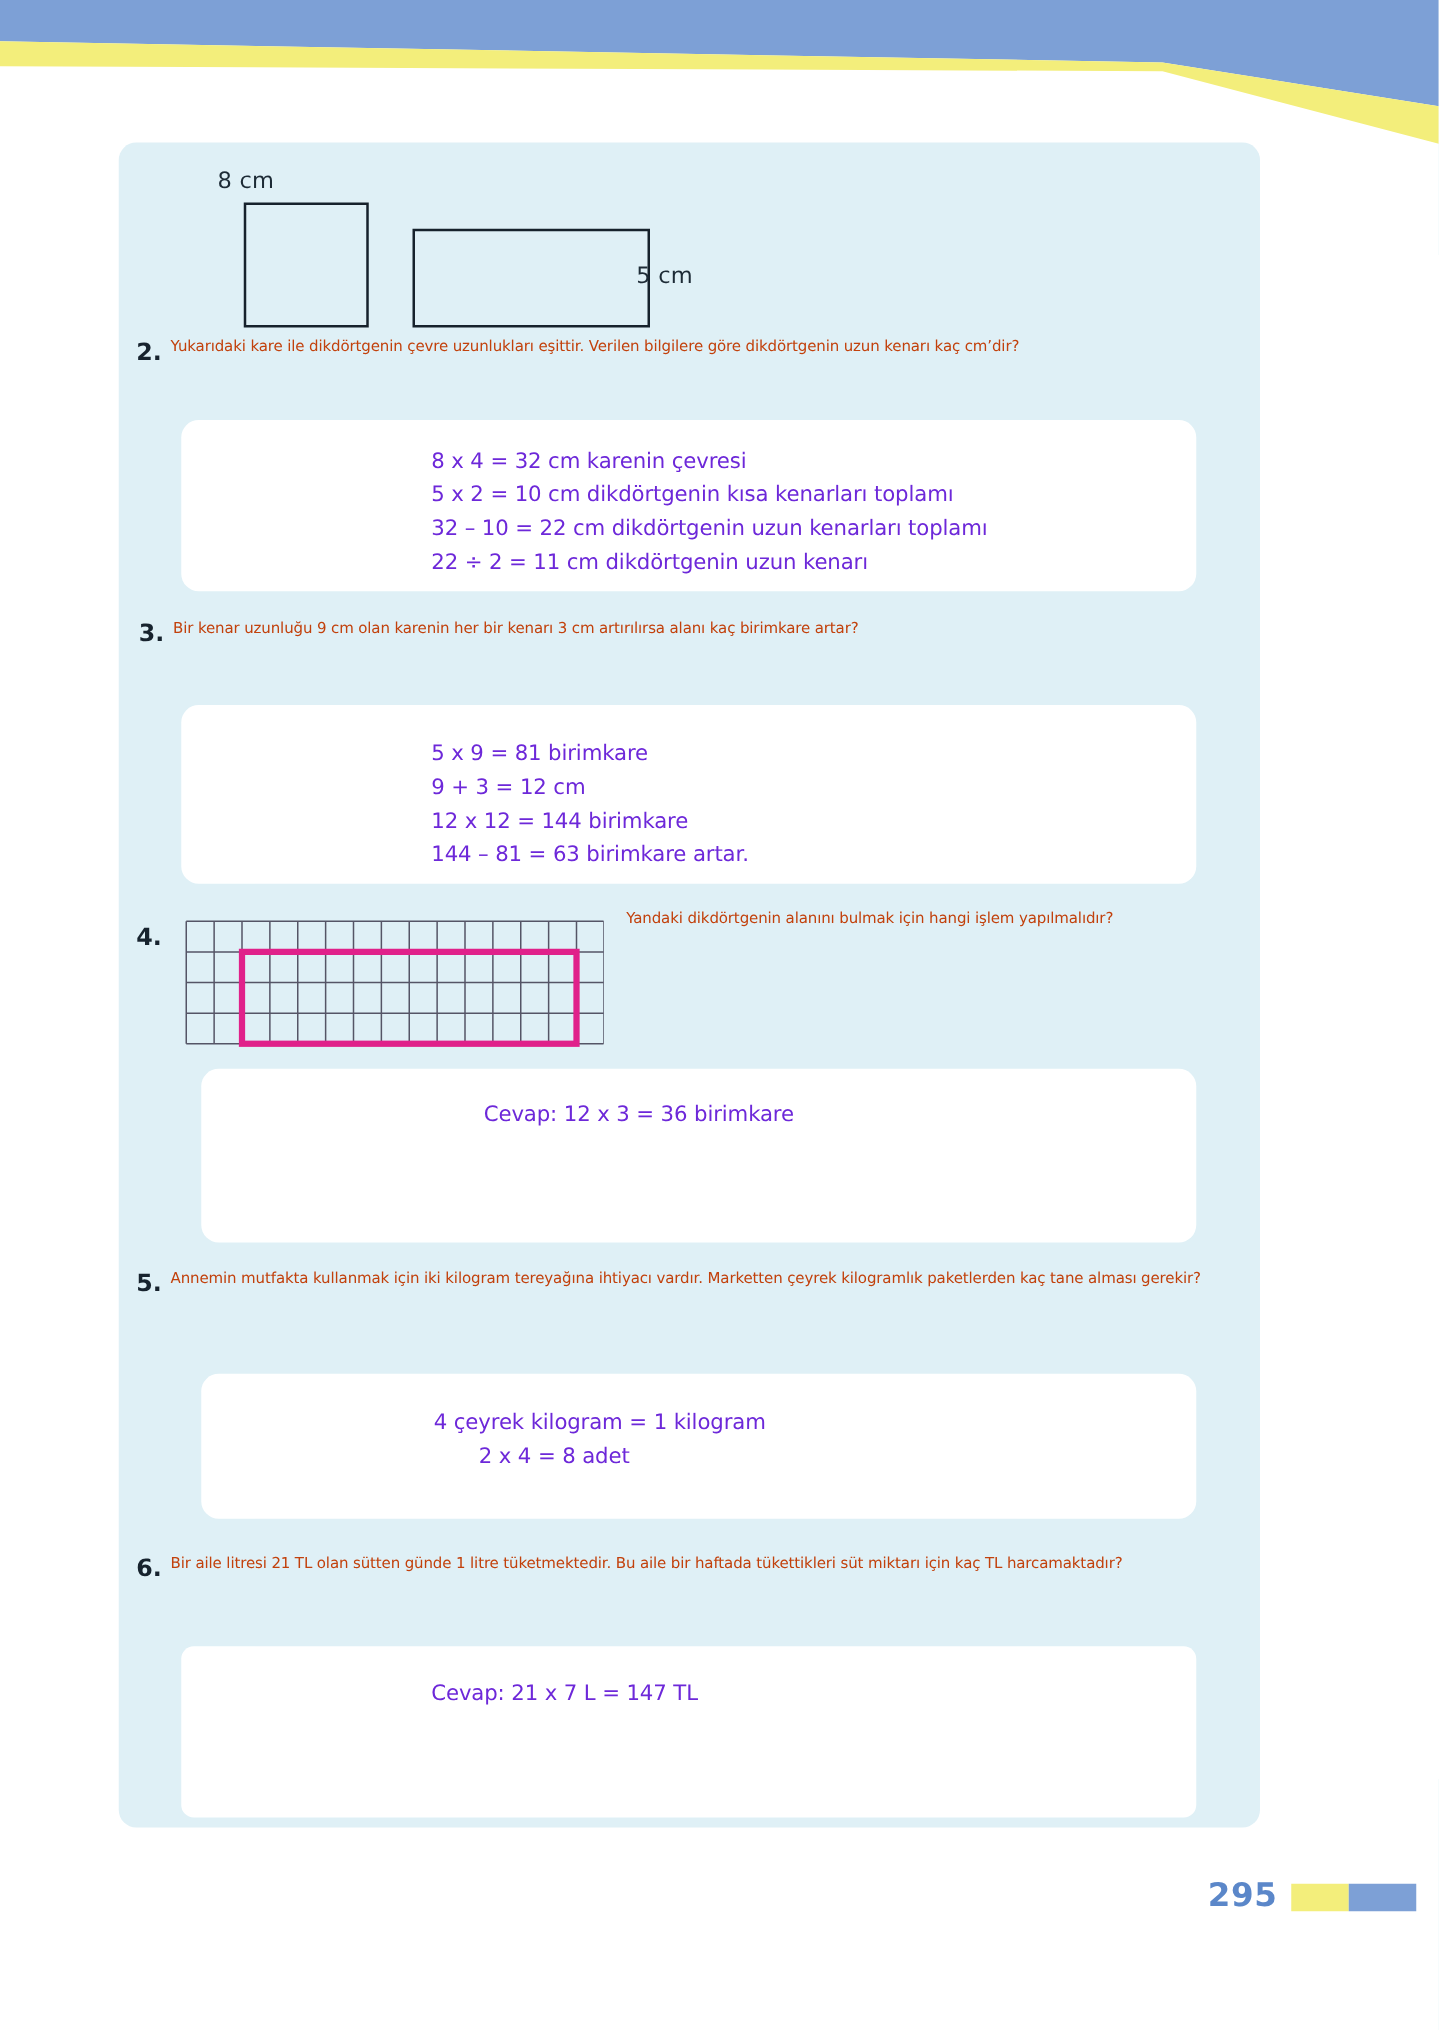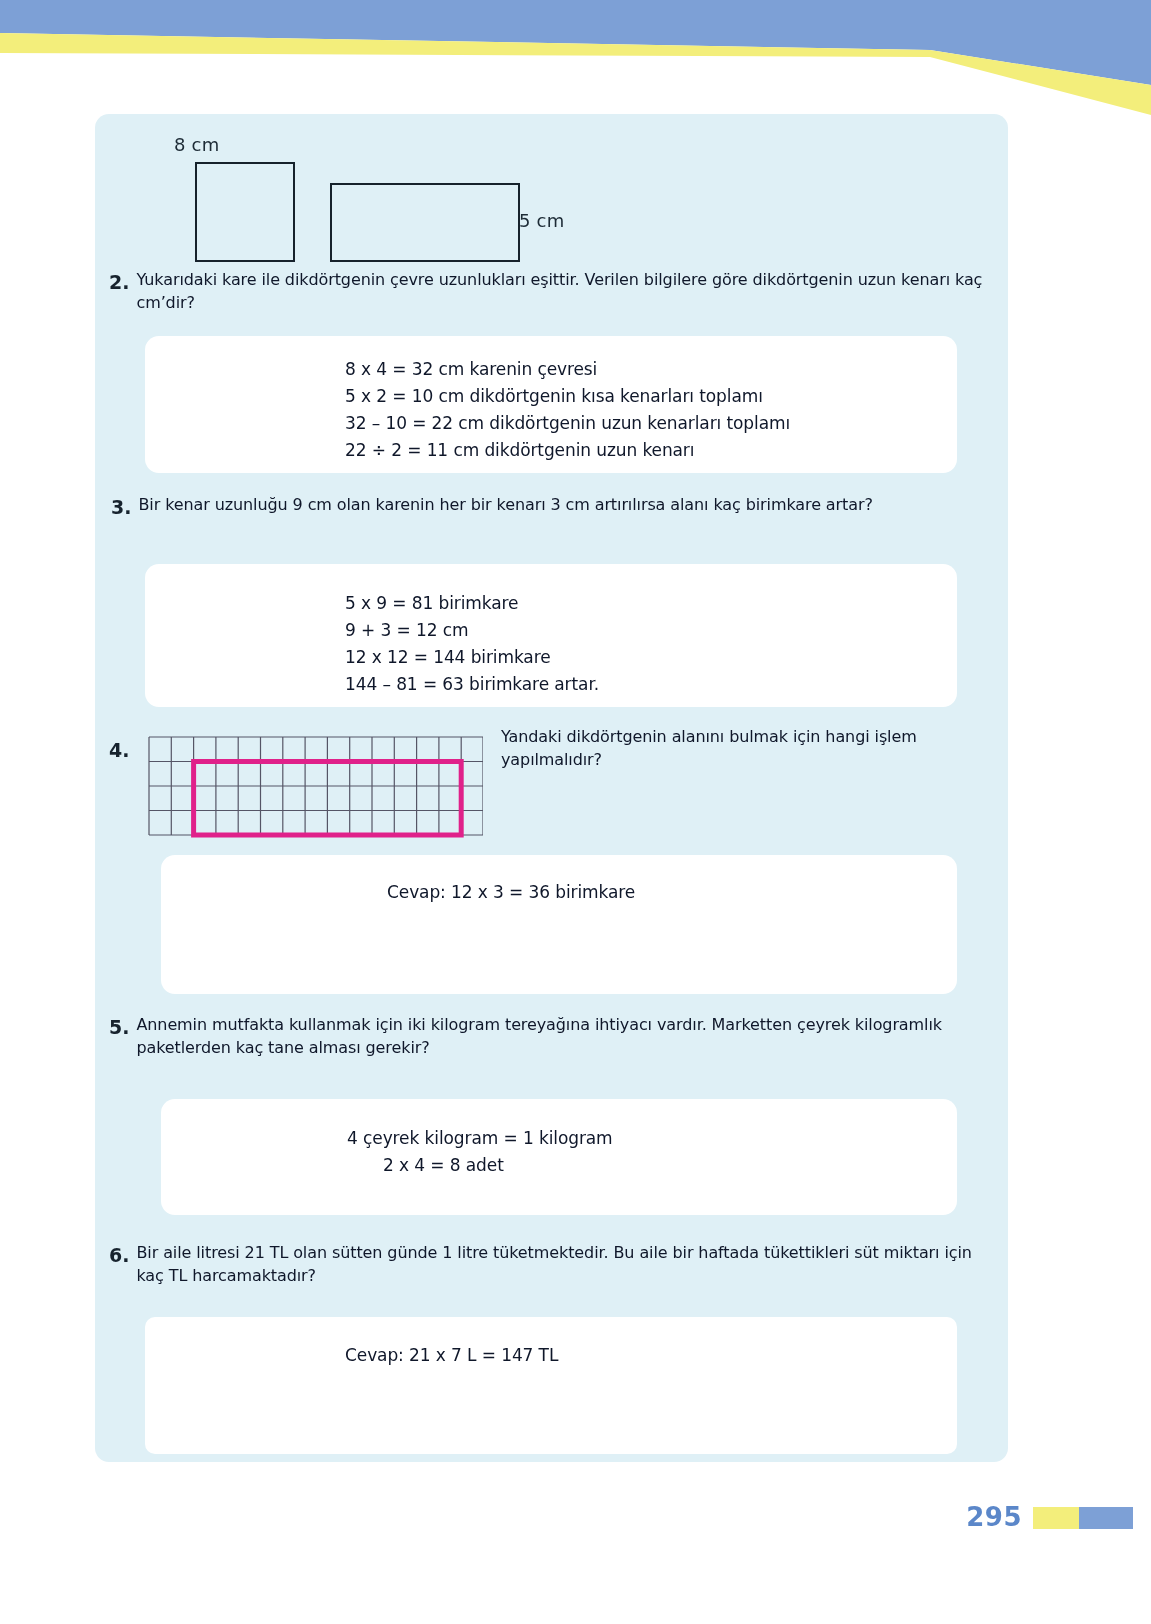--- a/index.html
+++ b/index.html
@@ -43,35 +43,35 @@
   }
   .q-num {
     font-weight:bold;
     font-size:19px;
     color:#17232e;
     margin-right:7px;
     flex:0 0 auto;
     line-height:1.42;
   }
   .q-text {
-    font-size:16px;
-    color:#0f172a;
+    font-size:12px;
+    color:#c2410c;
     line-height:1.42;
     letter-spacing:-.1px;
   }
 
   
   .ansbox {
     position:absolute;
     background:#ffffff;
     border-radius:14px;
   }
   .ansline {
     position:absolute;
-    color:#0f172a;
+    color:#6d28d9;
     font-size:17px;
     line-height:1.58;
     white-space:nowrap;
     letter-spacing:-.1px;
   }
 
   
   .gridwrap { position:absolute; }
   .gridwrap svg { display:block; }
 
@@ -97,21 +97,21 @@
     <path d="M0,33 L930,50 L1151,85 L1151,115 L930,57 L0,53 Z" fill="#f3ee7b"></path>
   </svg>
 </div>
 
 <div class="panel">
 
   <div class="figures">
     <div class="dim-label" style="left:29px; top:6px;">8 cm</div>
     <div class="shape" style="left:50px; top:34px; width:100px; height:100px;"></div>
     <div class="shape" style="left:185px; top:55px; width:190px; height:79px;"></div>
-    <div class="dim-label" style="left:374px; top:82px;">5 cm</div>
+    <div class="dim-label" style="left:364px; top:82px;">5 cm</div>
   </div>
 
   <div class="q" style="left:14px; top:155px; width:876px;">
     <span class="q-num">2.</span>
     <span class="q-text">Yukarıdaki kare ile dikdörtgenin çevre uzunlukları eşittir. Verilen bilgilere göre dikdörtgenin uzun kenarı kaç cm’dir?</span>
   </div>
 
   <div class="ansbox" style="left:50px; top:222px; width:812px; height:137px;">
     <div class="ansline" style="left:200px; top:20px;">8 x 4 = 32 cm karenin çevresi</div>
     <div class="ansline" style="left:200px; top:47px;">5 x 2 = 10 cm dikdörtgenin kısa kenarları toplamı</div>

